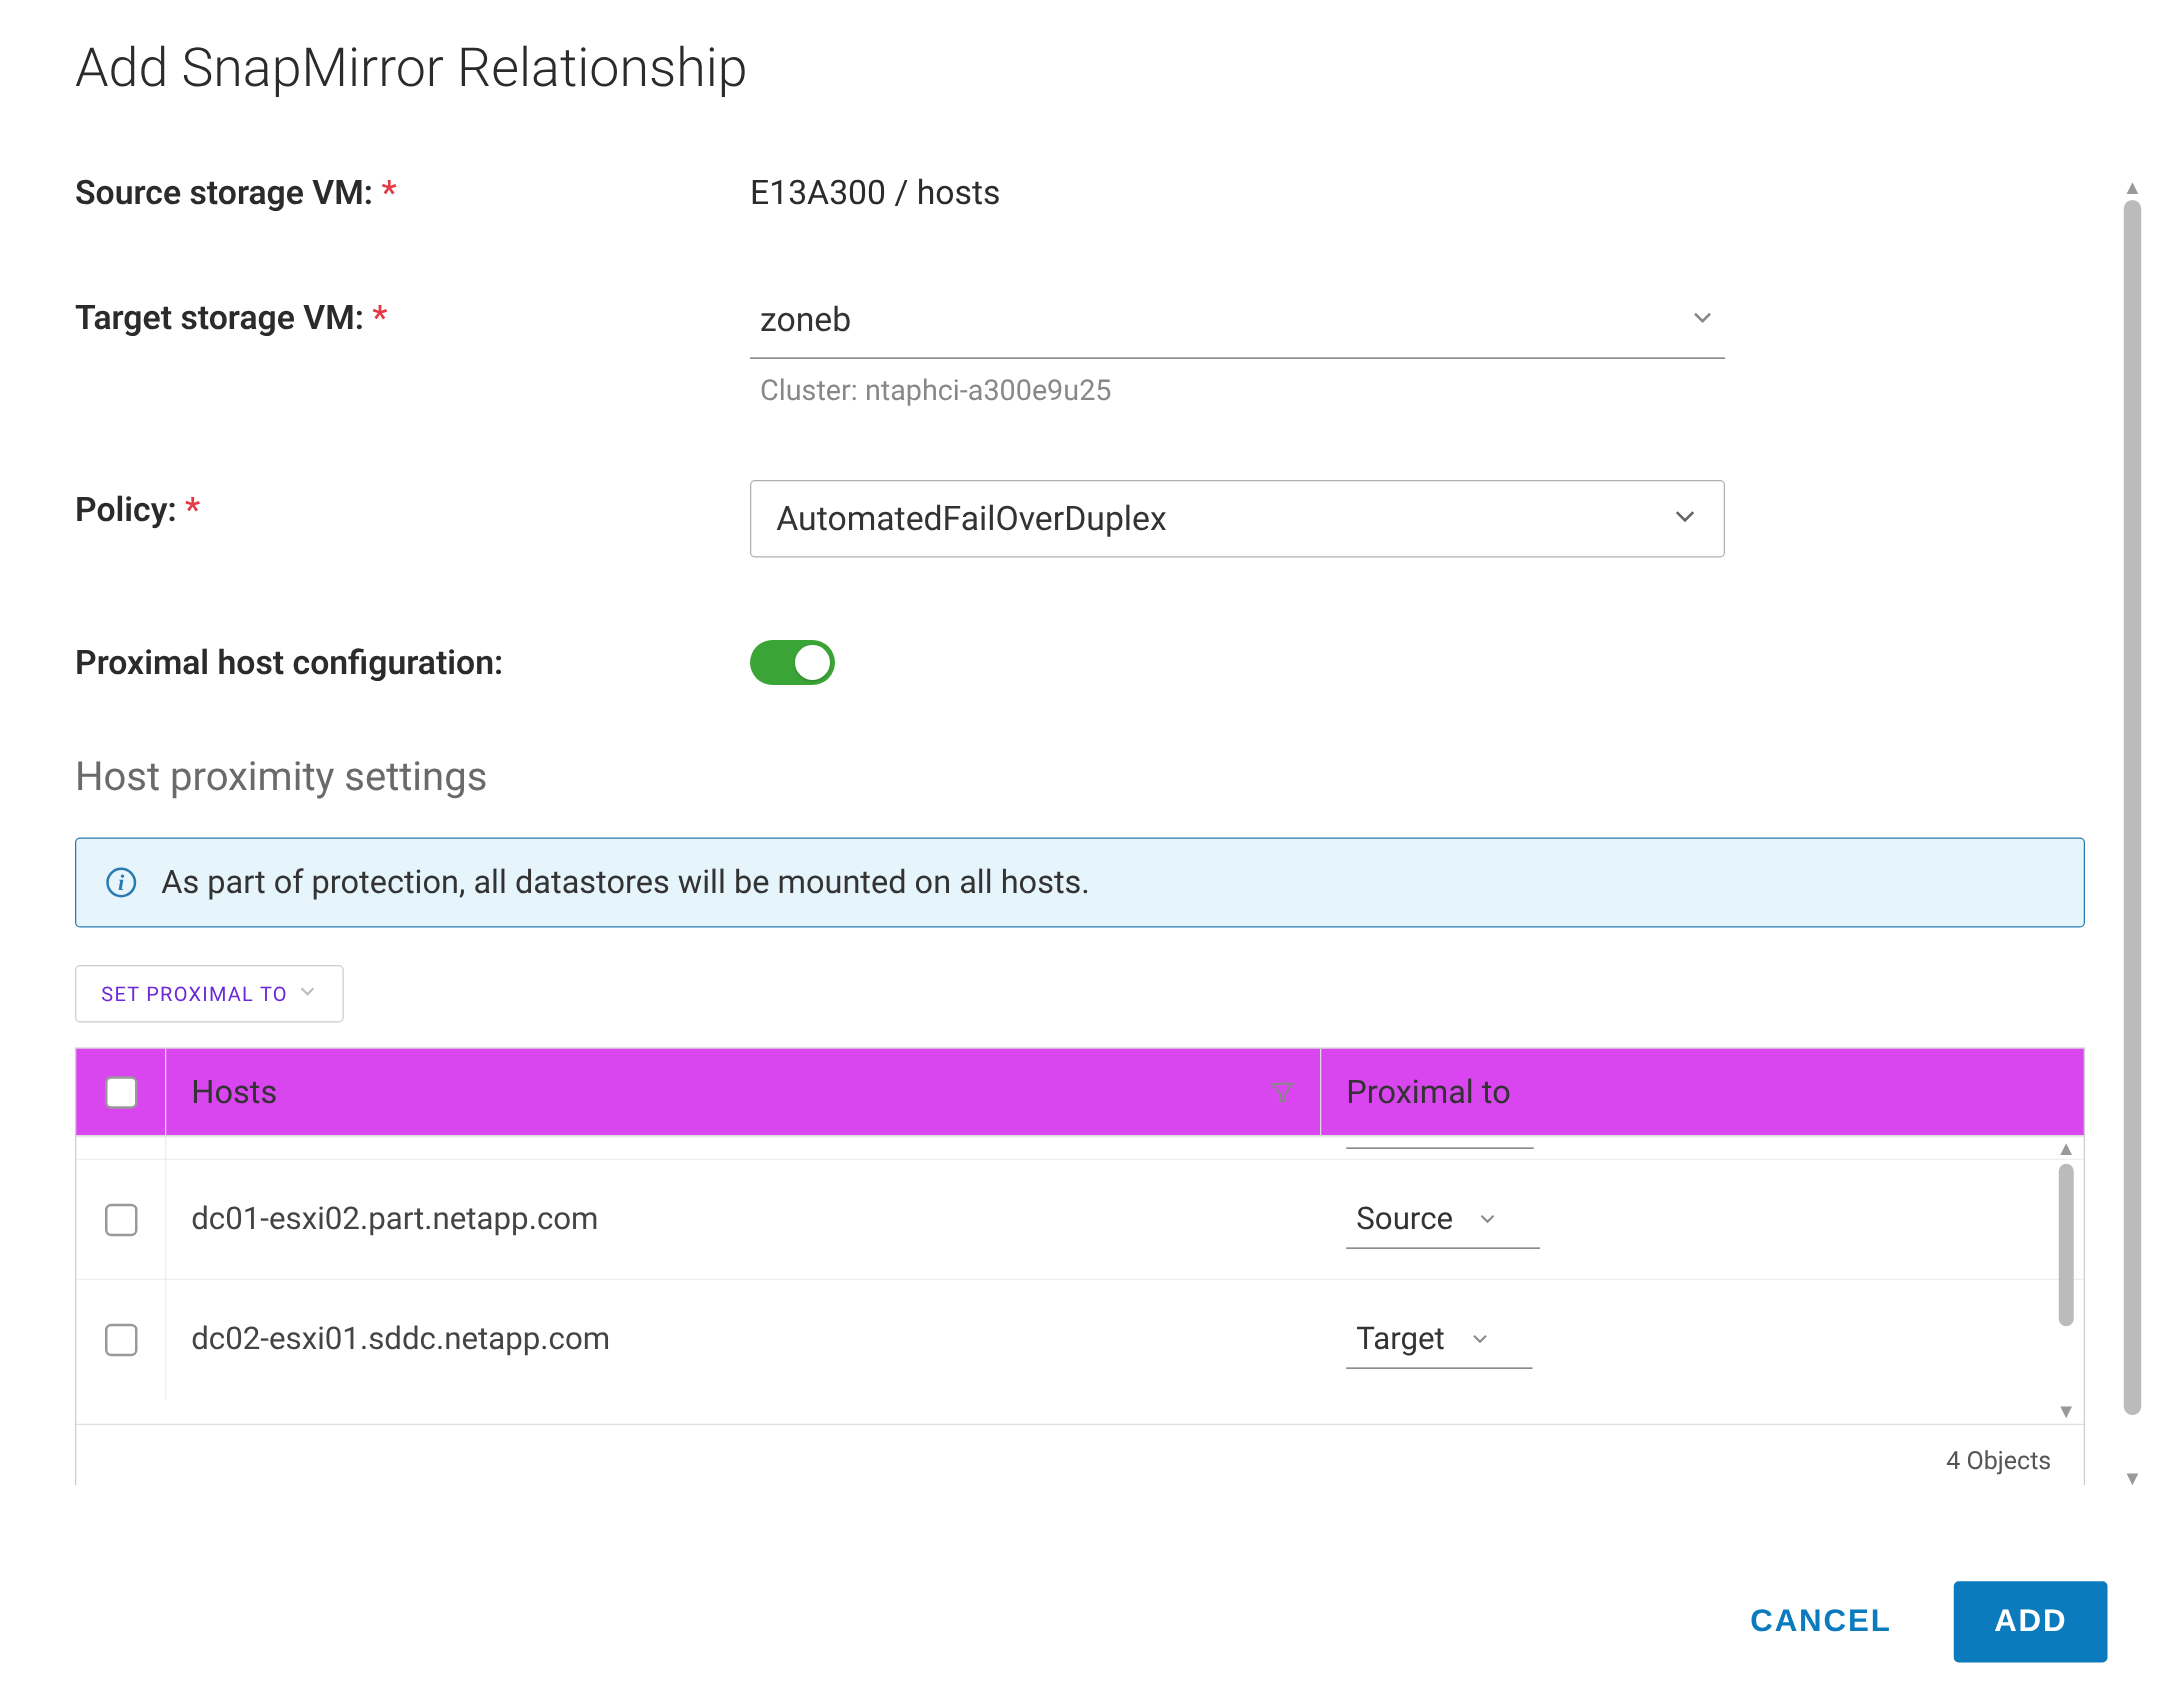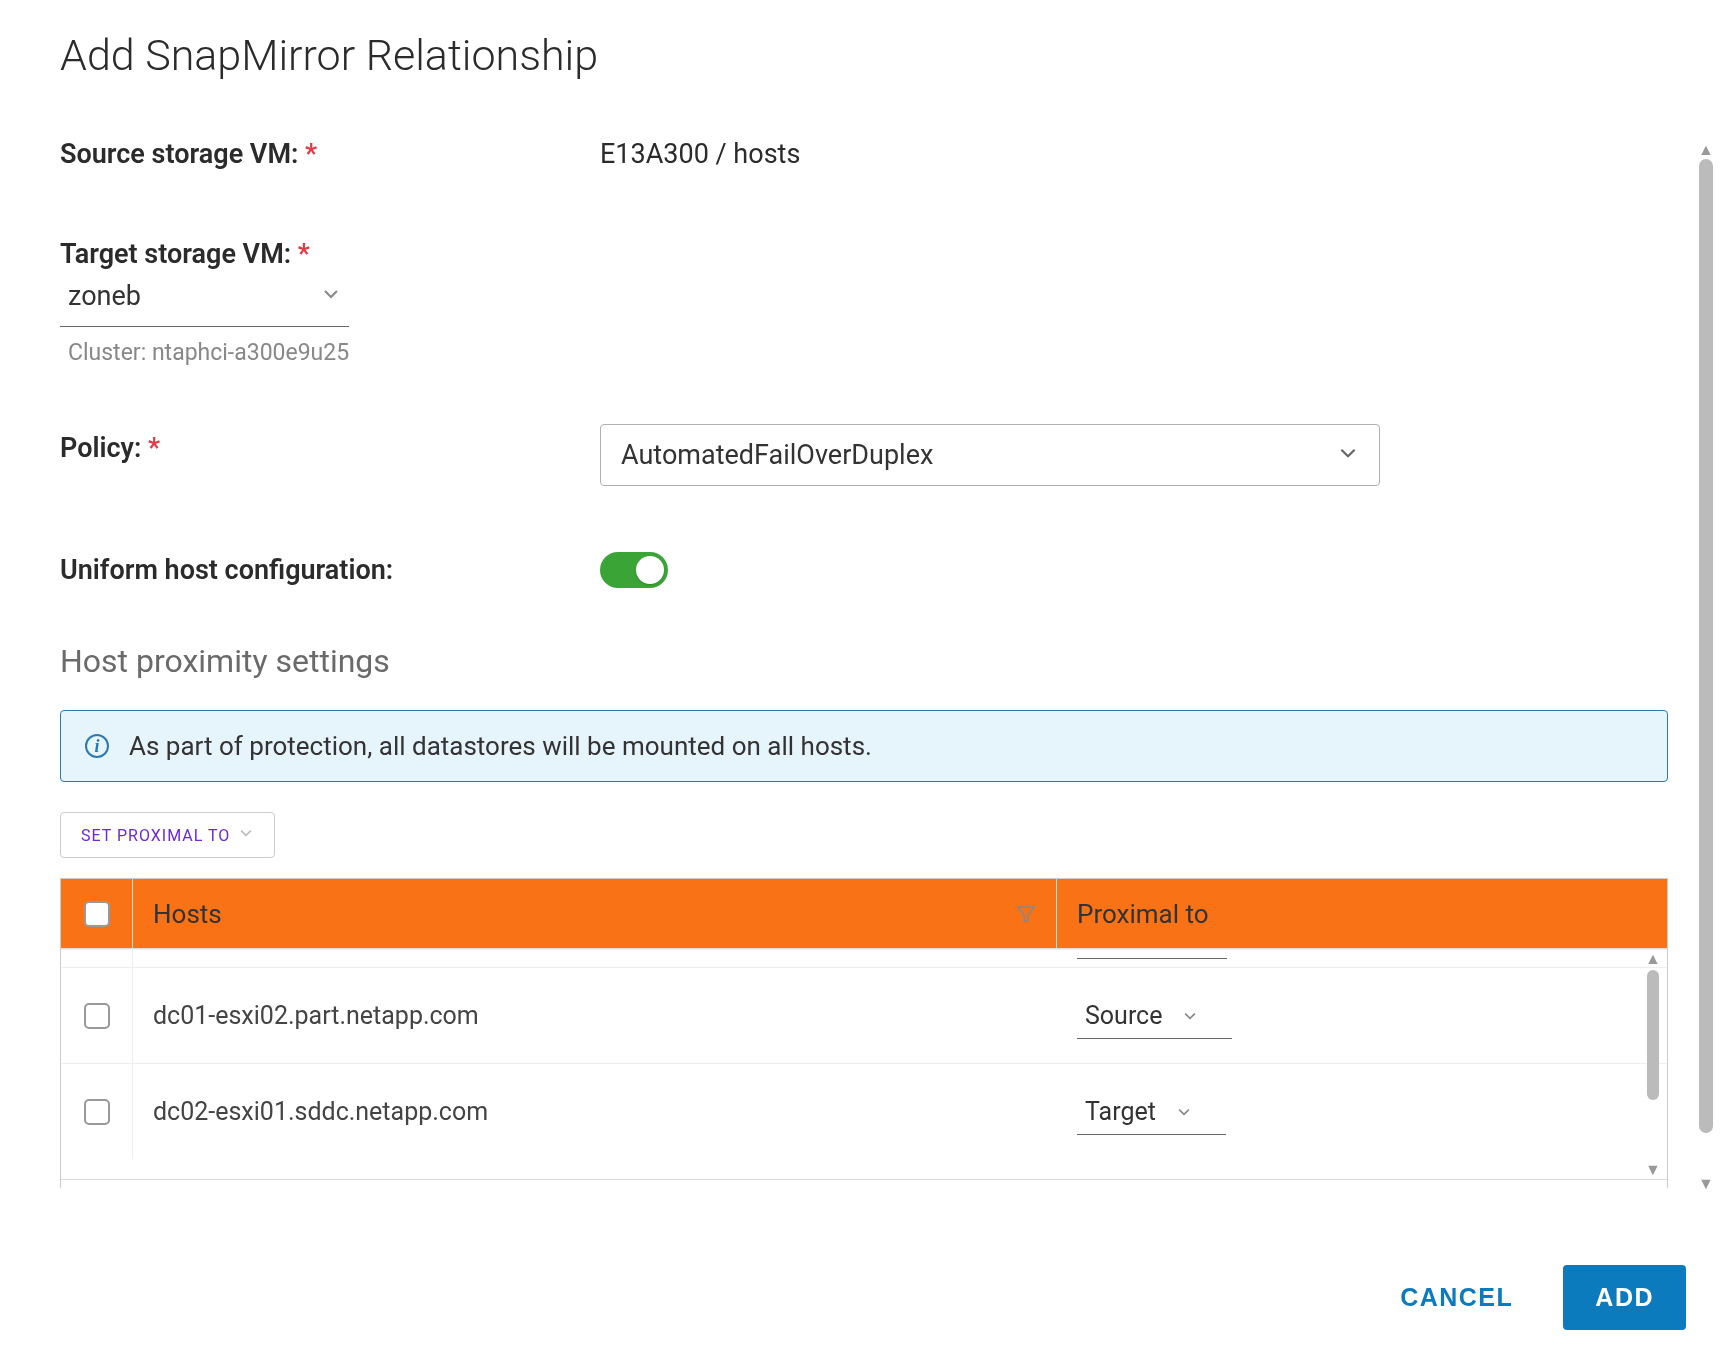--- a/index.html
+++ b/index.html
@@ -164,21 +164,21 @@
     background: #fff;
     margin-bottom: 20px;
   }
 
   .table {
     border: 1.5px solid #ccc;
     background: #fff;
   }
   .thead {
     display: flex;
-    background: #f97316;
+    background: #d946ef;
     border-bottom: 1.5px solid #ddd;
     align-items: center;
     height: 70px;
     position: relative;
   }
   .th-check { width: 72px; display: flex; justify-content:center; border-right: 1.5px solid #ddd; height: 100%; align-items:center;}
   .th-hosts {
     flex: 1;
     padding-left: 20px;
     font-size: 26px;
@@ -336,21 +336,21 @@
       <div class="form-row">
         <div class="form-label">
           <span>Source storage VM:</span> <span class="required">*</span>
         </div>
         <div class="form-value">
           <div class="static-text">E13A300 / hosts</div>
         </div>
       </div>
 
       
-      <div class="form-row" style="margin-bottom:10px;flex-direction:column;">
+      <div class="form-row" style="margin-bottom:10px;">
         <div class="form-label">
           <span>Target storage VM:</span> <span class="required">*</span>
         </div>
         <div class="form-value">
           <div class="underline-select">
             <span class="val">zoneb</span>
             <span class="chev">
               <svg width="20" height="20" viewBox="0 0 20 20">
                   <polyline points="4,7 10,13 16,7" fill="none" stroke="#888" stroke-width="2"></polyline>
                 </svg>
@@ -374,21 +374,21 @@
               <svg width="22" height="22" viewBox="0 0 20 20">
                   <polyline points="4,7 10,13 16,7" fill="none" stroke="#666" stroke-width="2"></polyline>
                 </svg>
             </span>
           </div>
         </div>
       </div>
 
       
       <div class="form-row" style="margin-bottom:30px;">
-        <div class="form-label">Uniform host configuration:</div>
+        <div class="form-label">Proximal host configuration:</div>
         <div class="form-value" style="padding-top:6px;">
           <div class="toggle">
             <div class="knob"></div>
           </div>
         </div>
       </div>
 
       
       <div class="section-heading">Host proximity settings</div>
 

